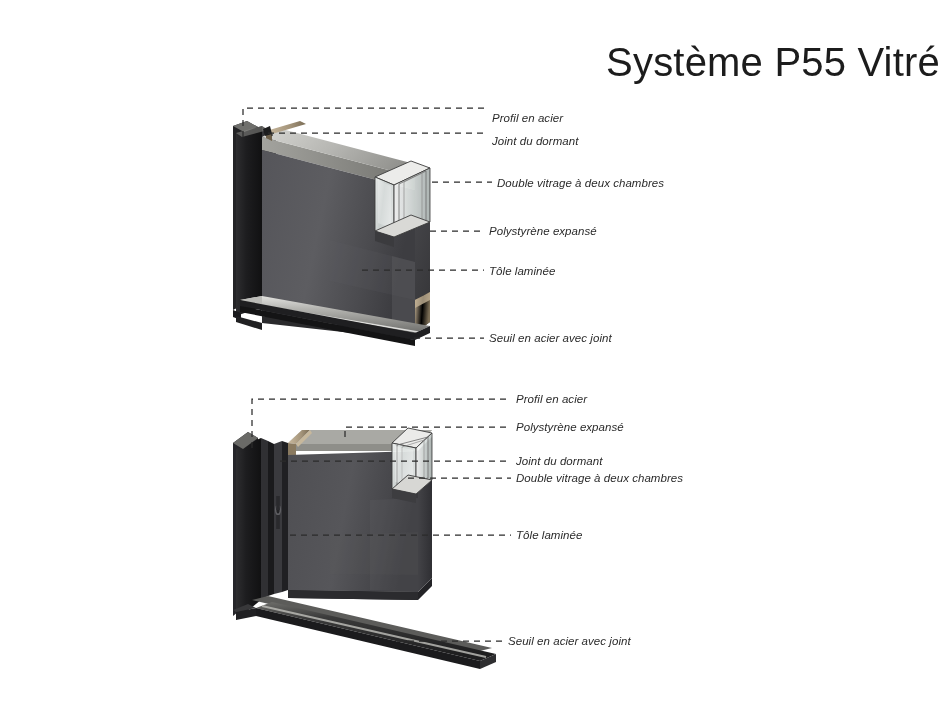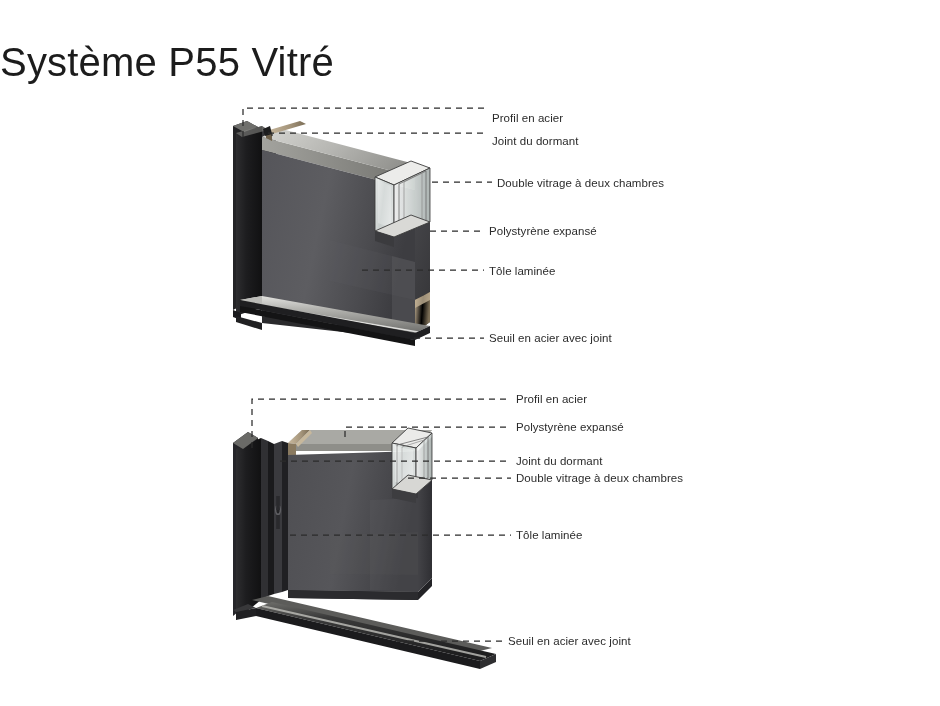--- a/index.html
+++ b/index.html
@@ -20,21 +20,21 @@
     position: absolute;
     inset: 0;
     width: 940px;
     height: 706px;
   }
   .title {
     position: absolute;
     left: 0;
     top: 40px;
     width: 940px;
-    text-align: left;
+    text-align: right;
     font-size: 40px;
     font-weight: 400;
     letter-spacing: 0.2px;
     color: #1c1c1c;
     font-family: "Liberation Sans", sans-serif;
     white-space: nowrap;
   }
   .figure {
     position: absolute;
     left: 0;
@@ -44,20 +44,21 @@
     pointer-events: none;
   }
   .label {
     position: absolute;
     font-size: 11.5px;
     font-weight: 400;
     color: #2b2b2b;
     white-space: nowrap;
     line-height: 13px;
     letter-spacing: 0.05px;
+    font-style: italic;
   }
   .svg-layer {
     position: absolute;
     left: 0;
     top: 0;
   }
 </style>
 </head>
 <body>
 

